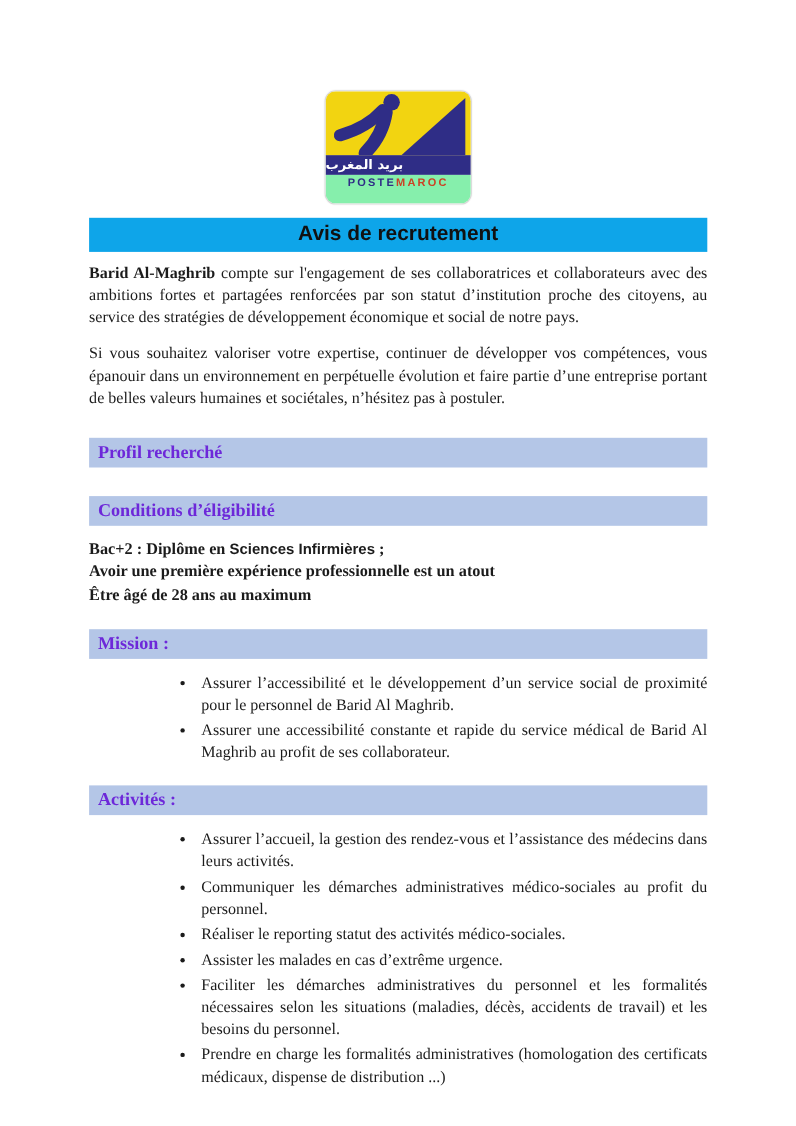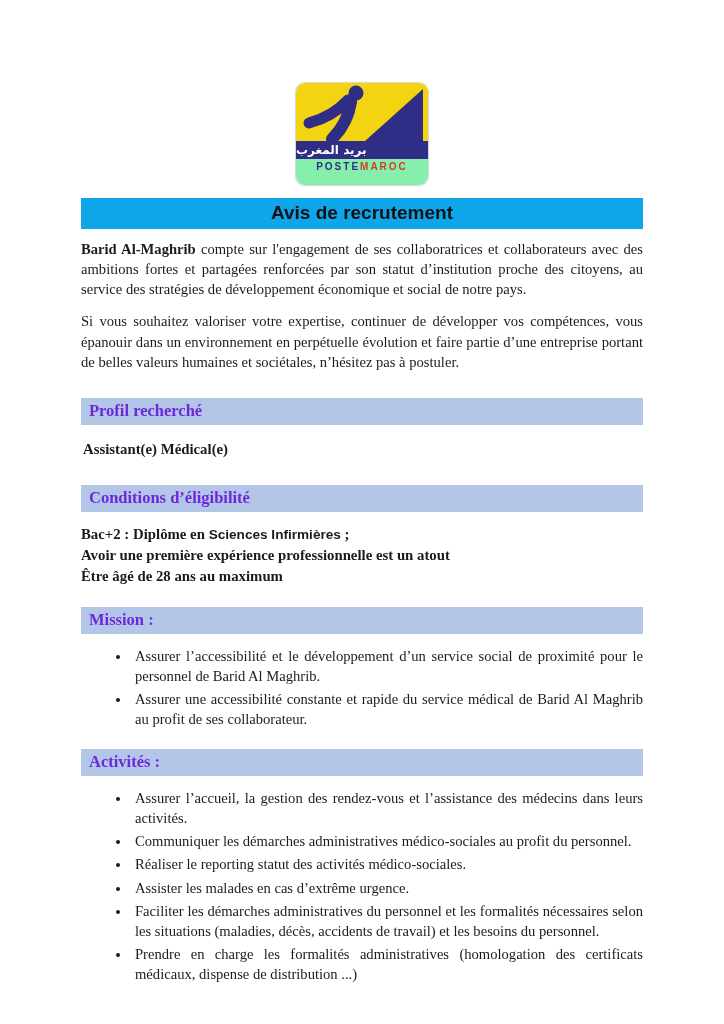--- a/index.html
+++ b/index.html
@@ -104,20 +104,21 @@
     margin: 6px 0 0 0;
     padding-left: 50px;
     list-style-type: disc;
   }
   ul.bullets li {
     font-size: 14.6px;
     line-height: 1.38;
     text-align: justify;
     margin-bottom: 3px;
     padding-left: 4px;
+    margin-left: 48px;
   }
 </style>
 </head>
 <body>
 
 <div class="page">
 
   <div class="logo">
     <div class="logo-top">
       <svg viewBox="0 0 130 58" aria-hidden="true">
@@ -134,21 +135,20 @@
   </div>
 
   <div class="title-band">Avis de recrutement</div>
 
 
   <p class="body-text"><strong>Barid Al-Maghrib</strong><span> compte sur l'engagement de ses collaboratrices et collaborateurs avec des ambitions fortes et partagées renforcées par son statut d’institution proche des citoyens, au service des stratégies de développement économique et social de notre pays.</span></p>
 
   <p class="body-text">Si vous souhaitez valoriser votre expertise, continuer de développer vos compétences, vous épanouir dans un environnement en perpétuelle évolution et faire partie d’une entreprise portant de belles valeurs humaines et sociétales, n’hésitez pas à postuler.</p>
 
   <div class="section-band gap-lg">Profil recherché</div>
-  <p class="bold-line profil-value">Assistant(e) Médical(e)</p>
 
   <div class="section-band gap-lg">Conditions d’éligibilité</div>
   <div>
     <p class="bold-line"><span>Bac+2 : Diplôme en </span><span class="sans-inline">Sciences Infirmières</span><span> ;</span></p>
     <p class="bold-line">Avoir une première expérience professionnelle est un atout</p>
     <p class="bold-line">Être âgé de 28 ans au maximum</p>
   </div>
 
   <div class="section-band gap-md">Mission :</div>
   <ul class="bullets">

